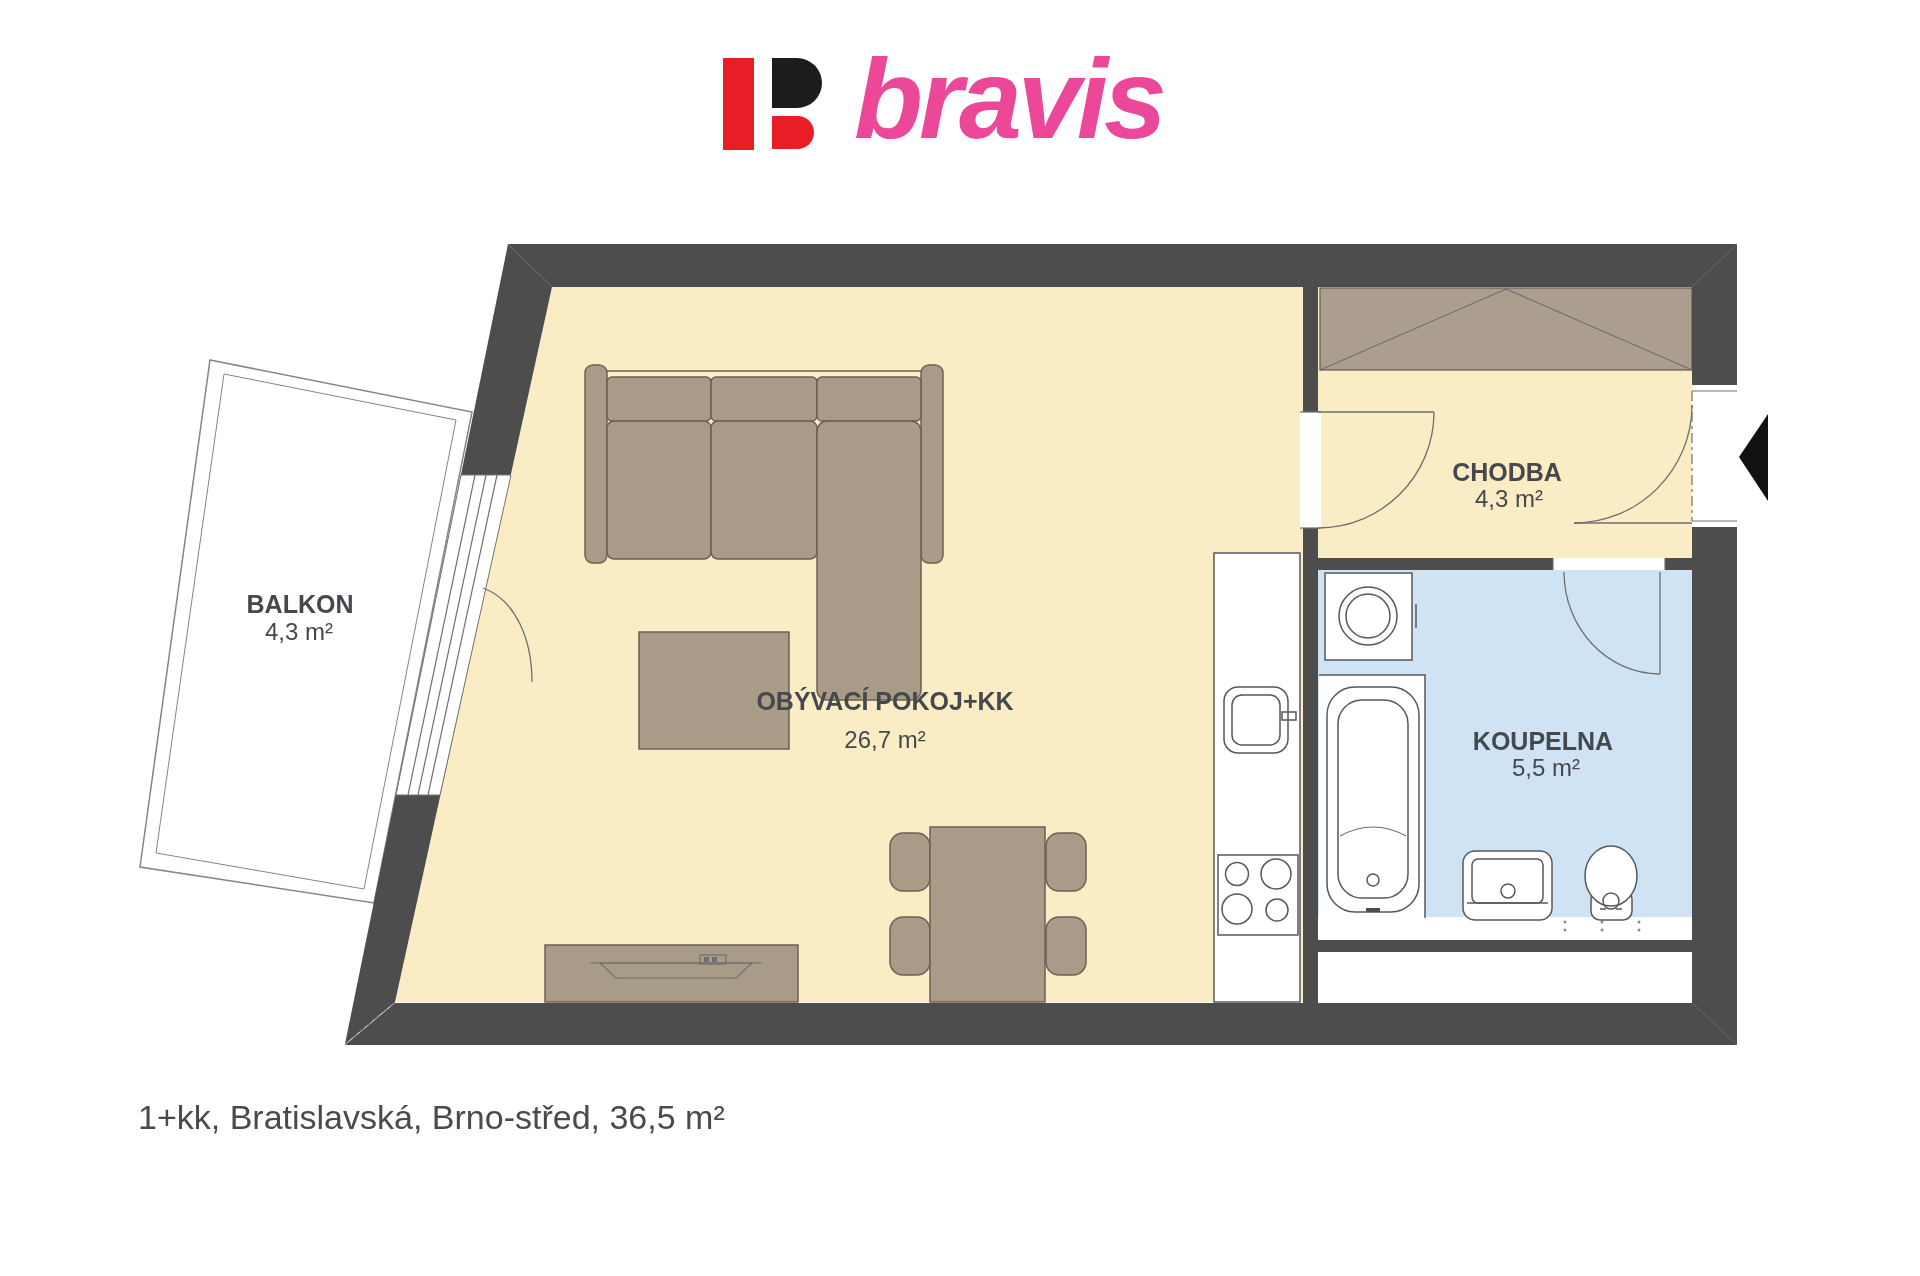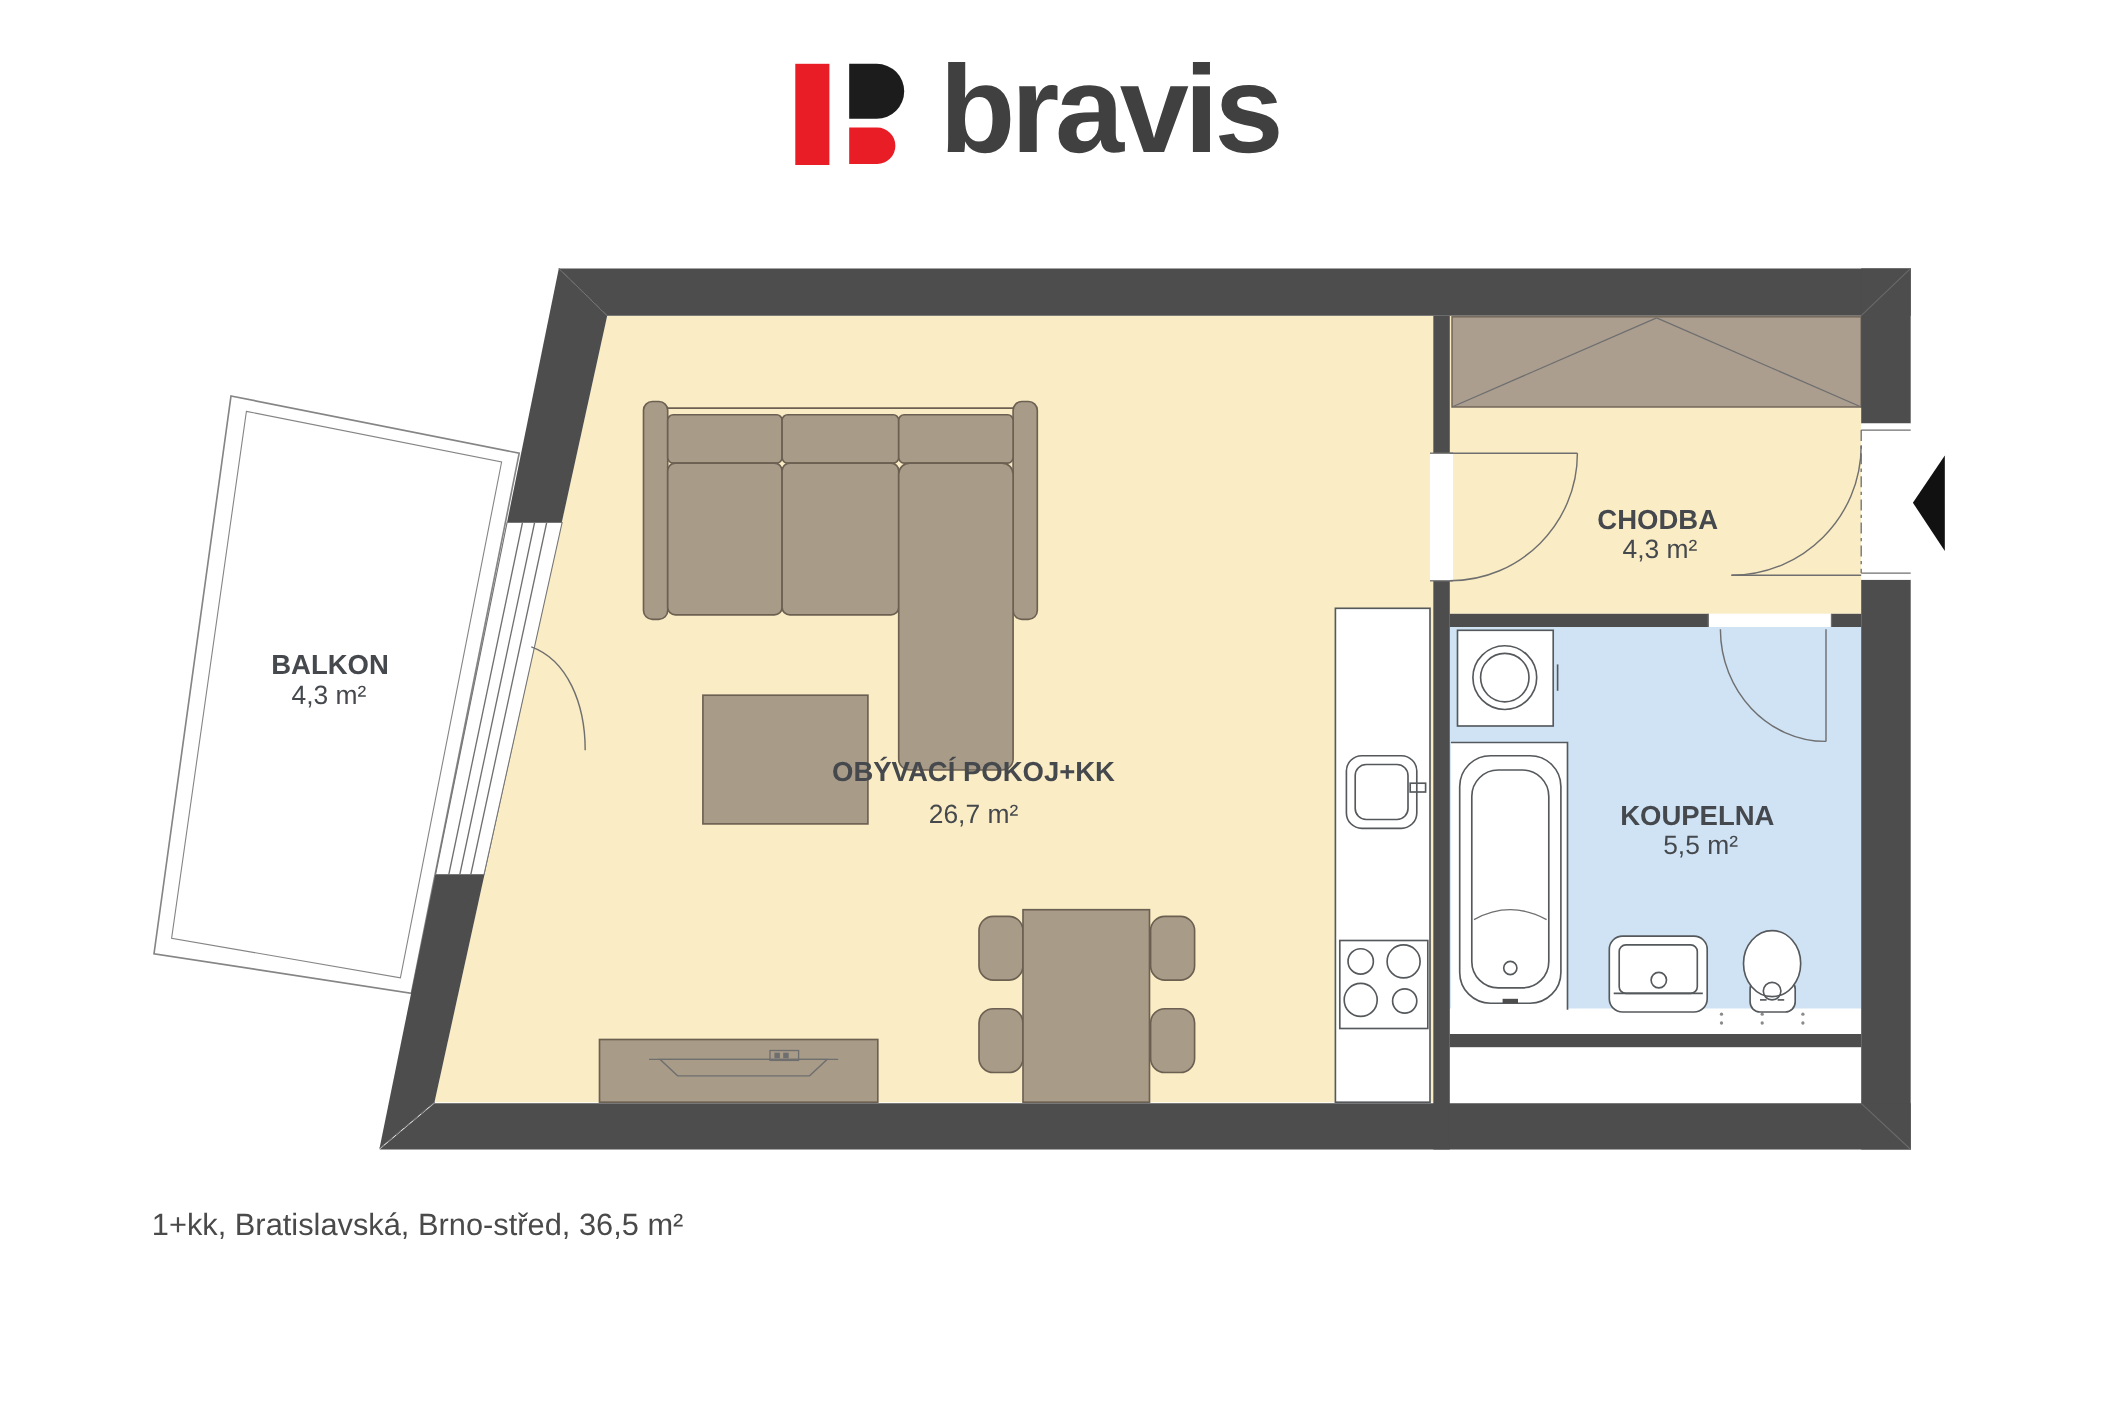--- a/index.html
+++ b/index.html
@@ -9,25 +9,25 @@
   svg{position:absolute;left:0;top:0;}
 
   
   .logo{position:absolute;left:723px;top:58px;height:92px;width:560px;}
   .logo-bar{position:absolute;left:0;top:0;width:31px;height:92px;background:#e91d25;}
   .logo-bumps{position:absolute;left:49px;top:0;width:60px;height:92px;}
   .bump-top{position:absolute;left:0;top:0;width:50px;height:50px;background:#1c1c1c;
             border-radius:0 30px 30px 0;}
   .bump-bottom{position:absolute;left:0;top:58px;width:42px;height:33px;background:#e91d25;
             border-radius:0 20px 20px 0;}
-  .logo-text{position:absolute;left:131px;top:-15px;color:#404040;font-weight:bold;
-            font-size:113px;line-height:1;letter-spacing:-4px;}
+  .logo-text{position:absolute;left:131px;top:-15px;color:#ec4899;font-weight:bold;
+            font-size:113px;line-height:1;letter-spacing:-4px;font-style:italic;}
 
   
-  .caption{position:absolute;left:138px;top:1098px;font-size:28px;color:#4a4a4a;}
+  .caption{position:absolute;left:138px;top:1098px;font-size:34px;color:#4a4a4a;}
 
   
   .room-name{font-size:25px;font-weight:bold;fill:#45494d;text-anchor:middle;}
   .room-area{font-size:24px;fill:#45494d;text-anchor:middle;}
   .furn{stroke:#6c6052;stroke-width:1.5;}
   .wfix{fill:#ffffff;stroke:#55595c;stroke-width:1.5;}
   .ln{fill:none;stroke:#55595c;stroke-width:1.5;}
   .thin{fill:none;stroke:#6f6f6f;stroke-width:1.2;}
   .arc{fill:none;stroke:#6f6f6f;stroke-width:1.3;}
   .balc{fill:#ffffff;stroke:#858585;}

